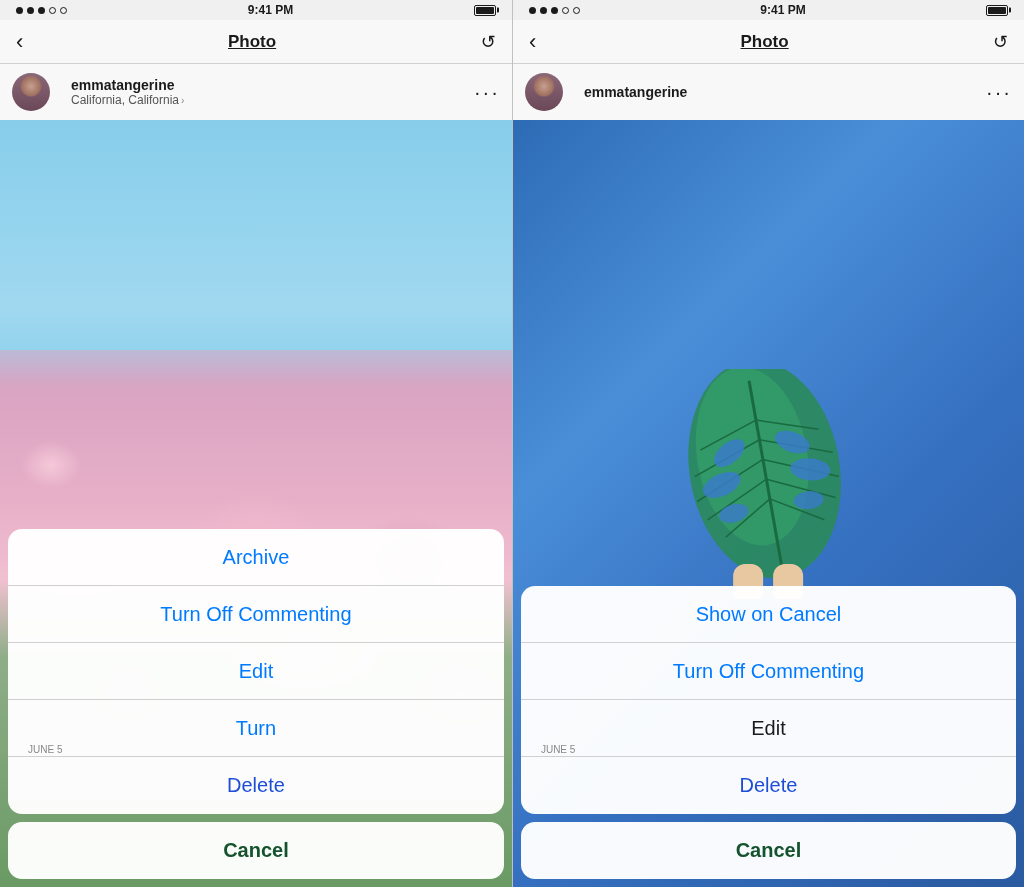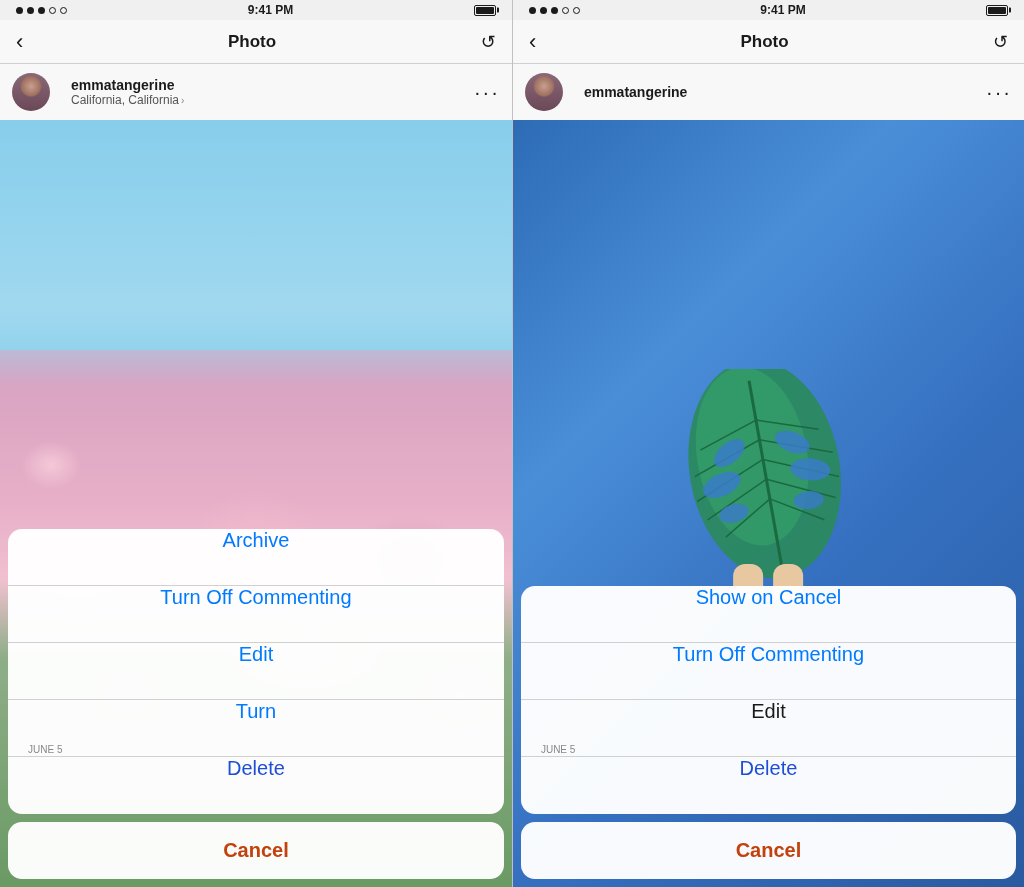--- a/index.html
+++ b/index.html
@@ -114,20 +114,21 @@
     .nav-back {
       font-size: 22px;
       color: #1a1a1a;
       line-height: 1;
     }
 
     .nav-title {
       font-size: 17px;
       font-weight: 600;
       color: #1a1a1a;
+      text-decoration: underline;
     }
 
     .nav-refresh {
       font-size: 18px;
       color: #1a1a1a;
     }
 
     
     .post-header {
       height: 56px;
@@ -270,21 +271,21 @@
 
     .action-sheet {
       background: rgba(255,255,255,0.97);
       border-radius: 14px;
       overflow: hidden;
     }
 
     .action-item {
       height: 57px;
       display: flex;
-      align-items: flex-start;
+      align-items: center;
       justify-content: center;
       border-bottom: 1px solid #d0d0d0;
       cursor: pointer;
     }
 
     .action-item:last-child {
       border-bottom: none;
     }
 
     .action-item-text {
@@ -311,21 +312,21 @@
       height: 57px;
       display: flex;
       align-items: center;
       justify-content: center;
       cursor: pointer;
     }
 
     .cancel-item-text {
       font-size: 20px;
       font-weight: 600;
-      color: #c2410c;
+      color: #14532d;
     }
 
     .date-text {
       font-size: 10px;
       color: #888;
       text-align: left;
       padding: 2px 12px;
       position: absolute;
       bottom: 130px;
       left: 16px;

